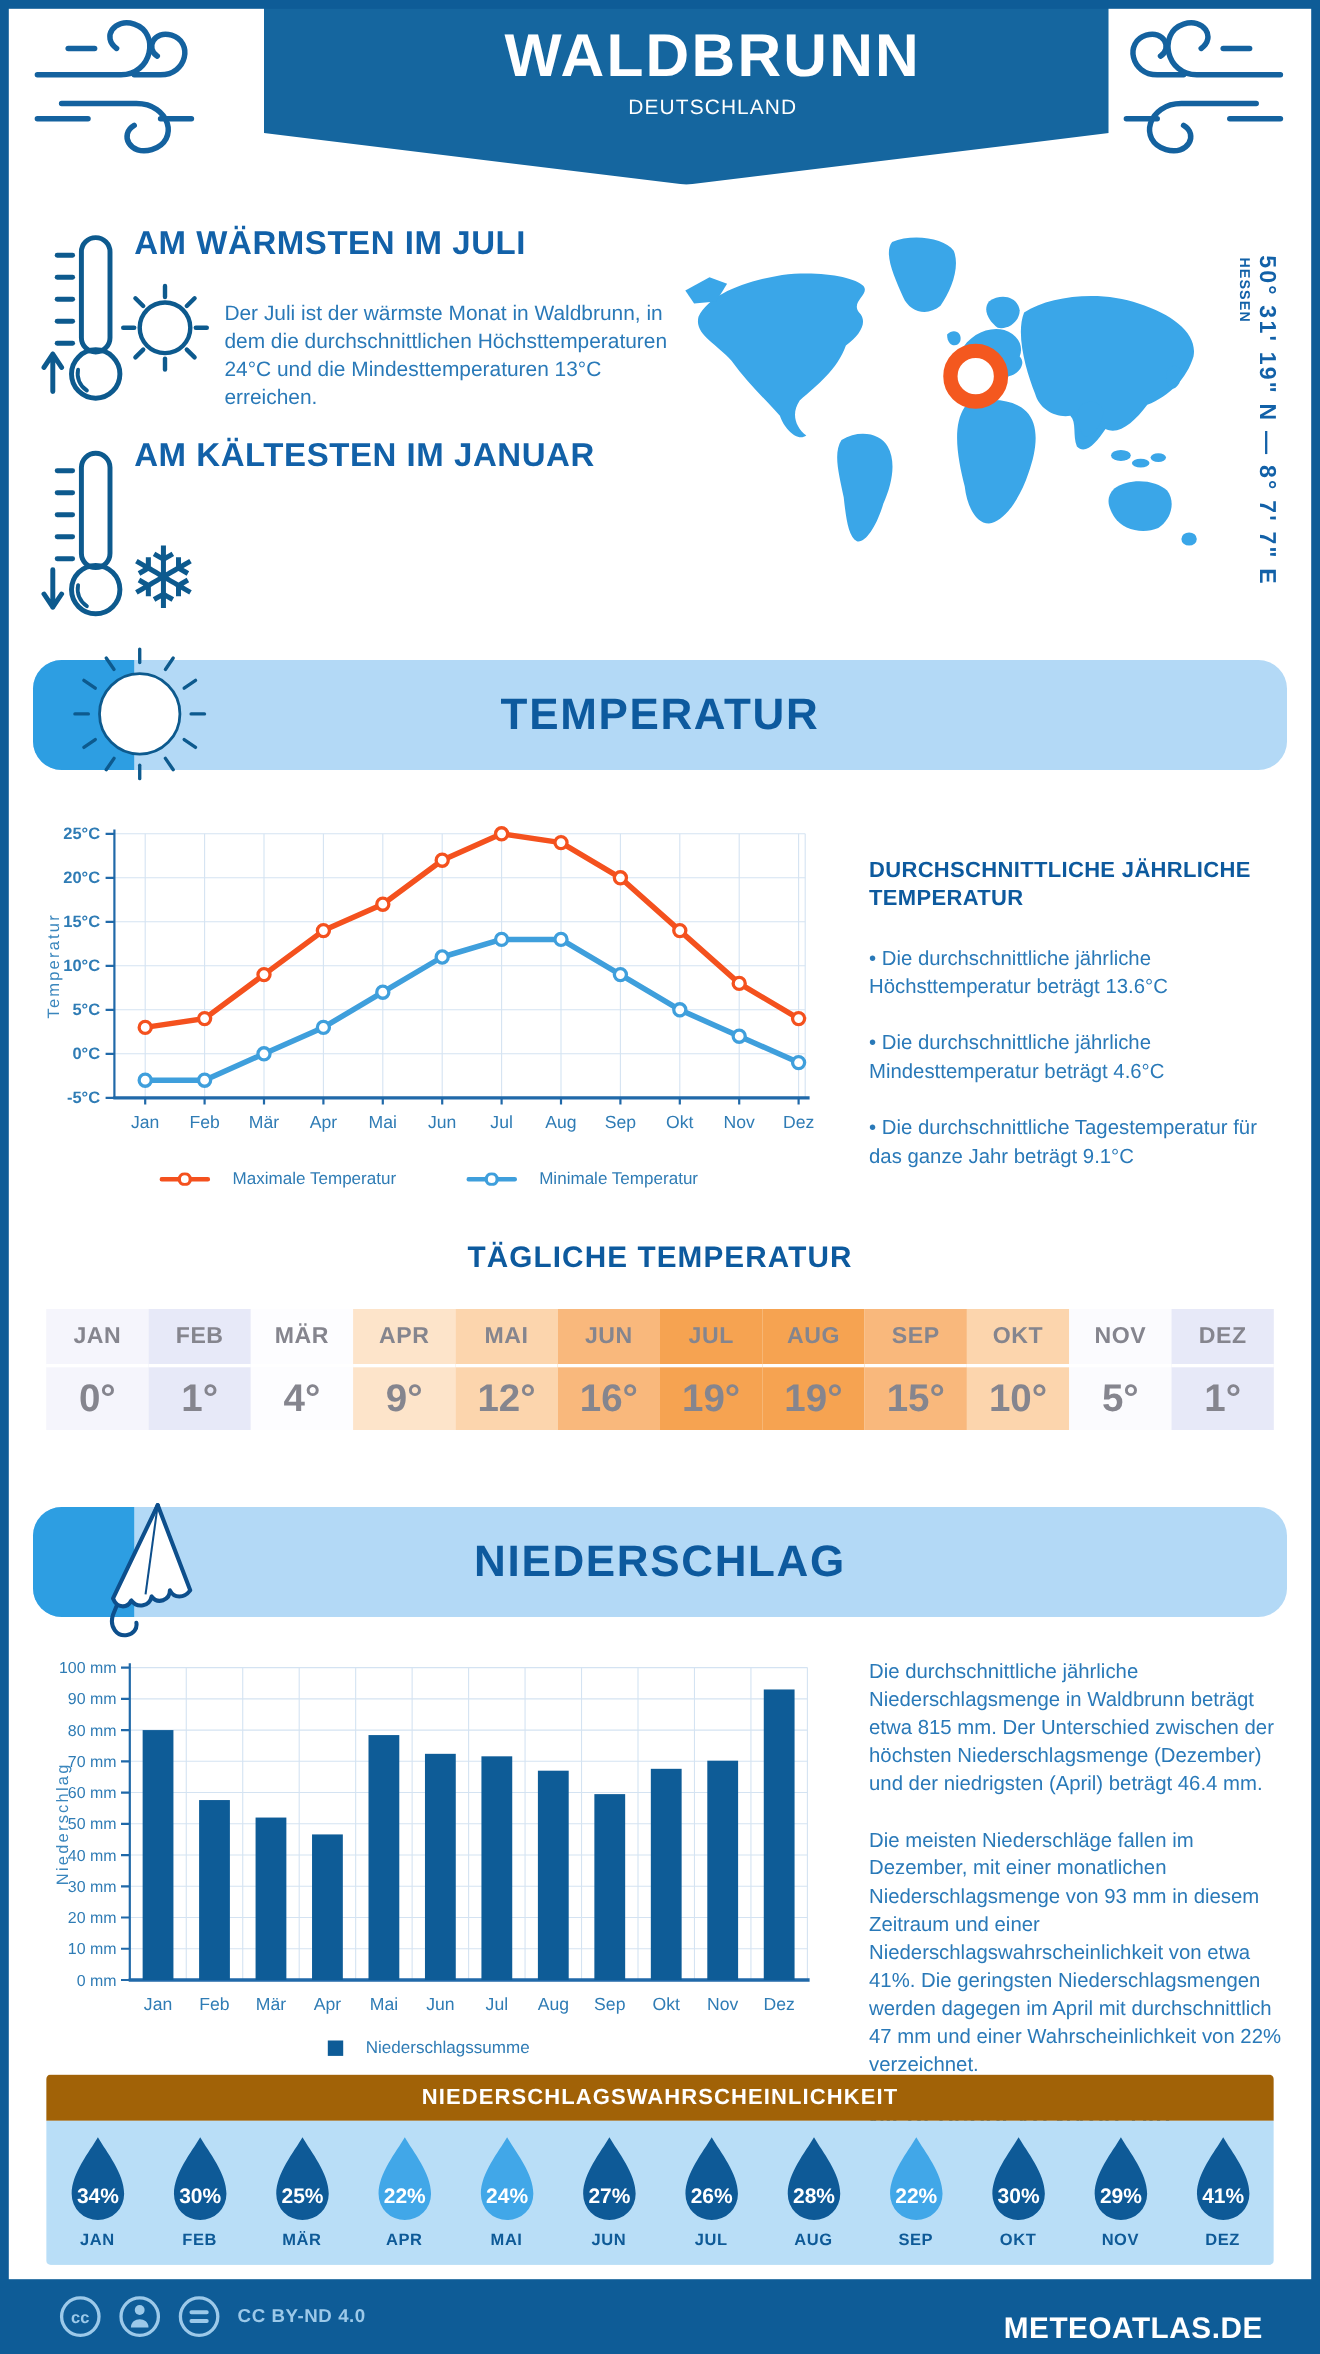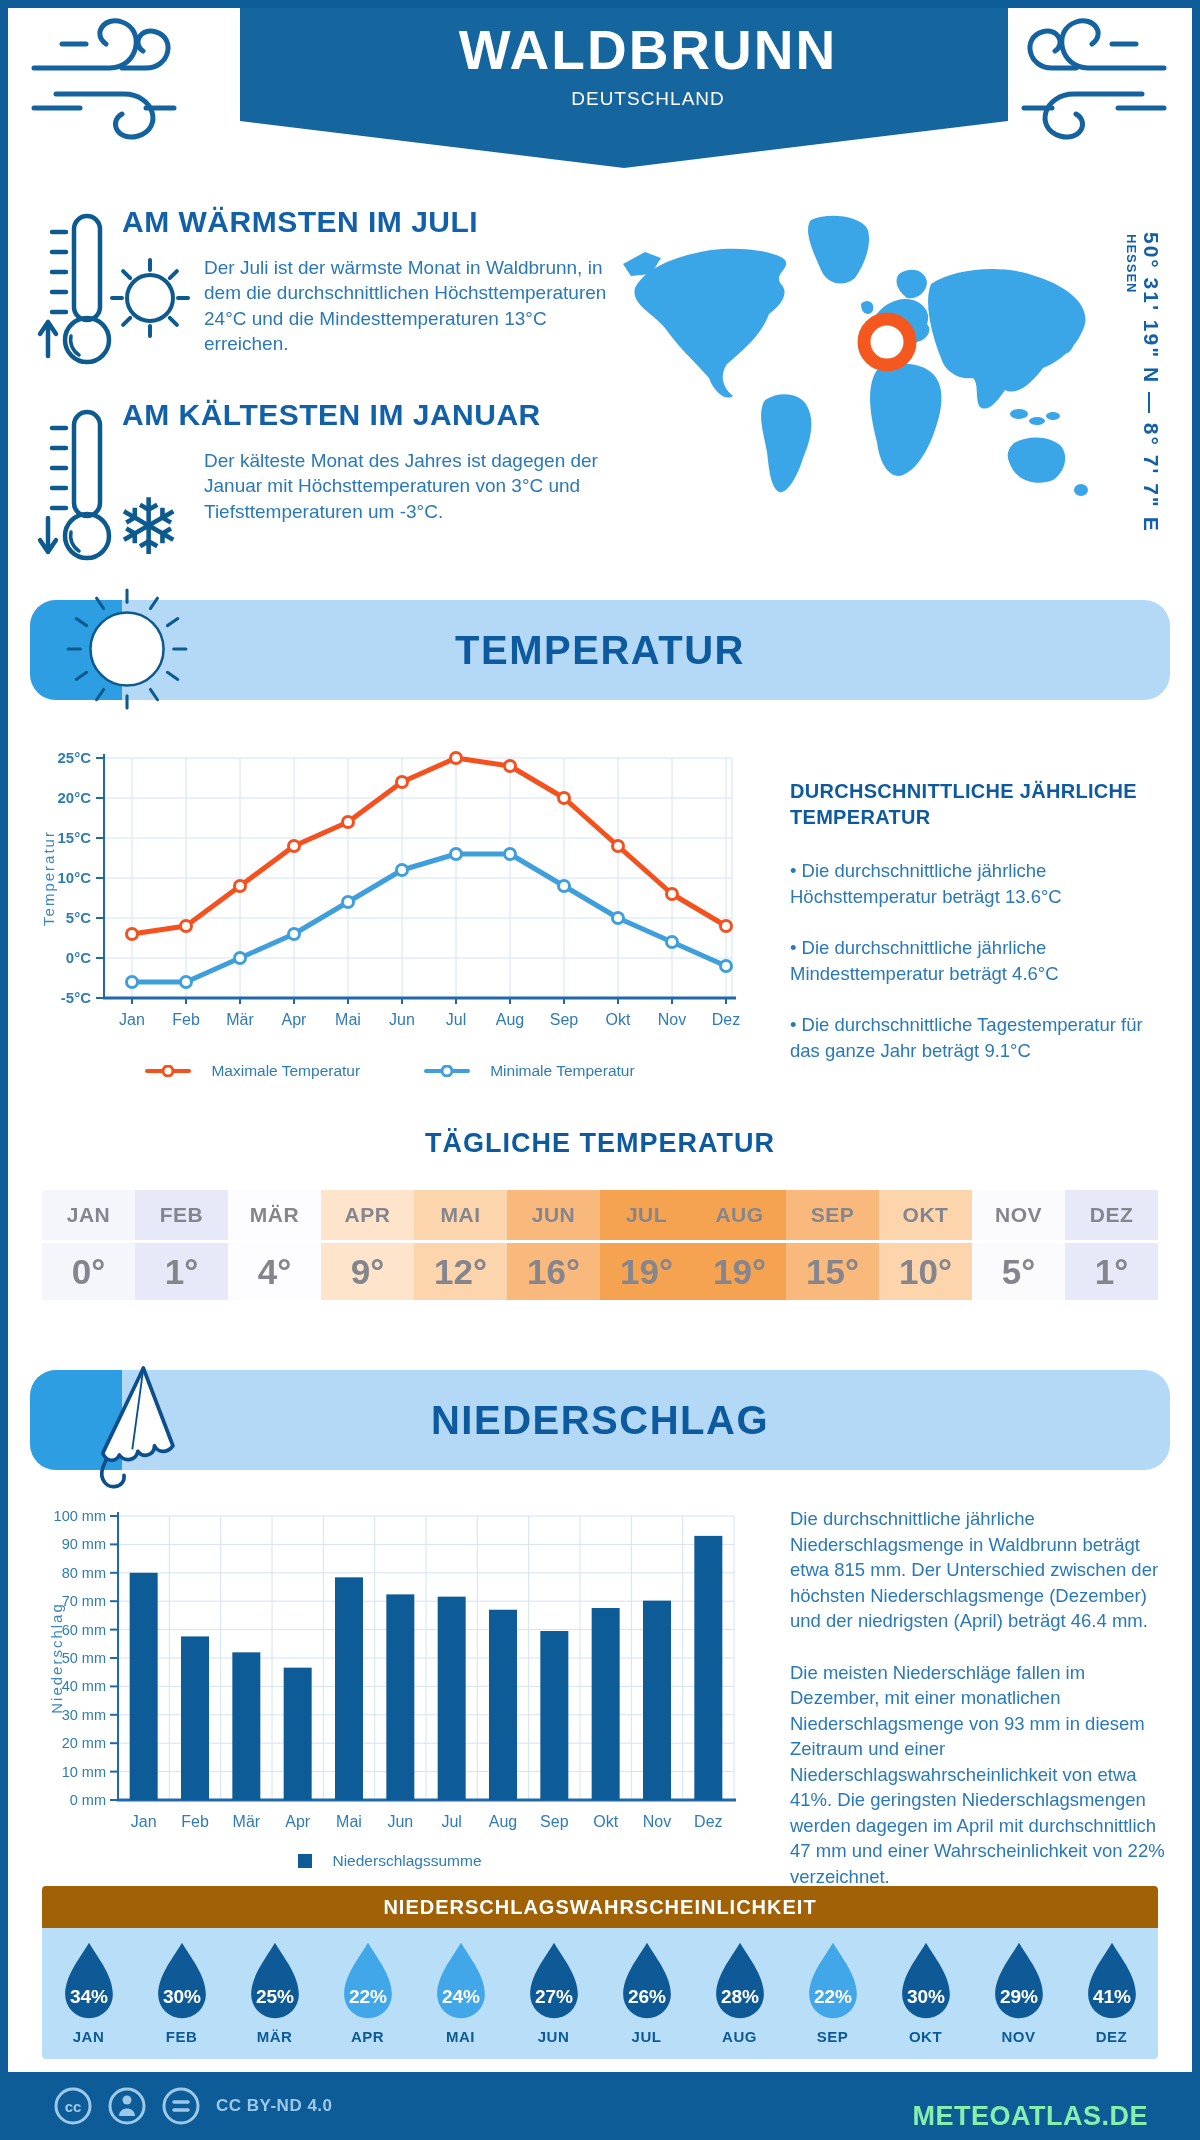--- a/index.html
+++ b/index.html
@@ -59,21 +59,21 @@
   .prob .head{height:42px;background:#a16207;color:#fff;display:flex;align-items:center;
               justify-content:center;font-size:20px;font-weight:bold;letter-spacing:1px;}
   .prob .body{background:#b9def7;display:flex;padding:12px 0 14px 0;}
   .drop{width:93px;display:flex;flex-direction:column;align-items:center;}
   .drop .mo{margin-top:4px;font-size:15px;font-weight:bold;color:#0e5a97;letter-spacing:.5px;}
 
   
   .footer{position:absolute;left:0;top:2072px;width:1200px;height:68px;background:#0e5c97;z-index:70;
           display:flex;align-items:center;padding:0 52px;box-sizing:border-box;}
   .footer .lic{color:#9cc9e9;font-weight:bold;font-size:17px;letter-spacing:.5px;margin-left:14px;}
-  .footer .site{margin-left:auto;color:#86efac;font-weight:bold;font-size:27px;letter-spacing:.5px;margin-top:20px;}
+  .footer .site{margin-left:auto;color:#ffffff;font-weight:bold;font-size:27px;letter-spacing:.5px;margin-top:20px;}
   .cc-icons{display:flex;gap:12px;align-items:center;}
 </style>
 </head>
 <body>
 
 <div class="frame"></div>
 
 <svg class="abs" style="left:26px;top:14px" width="172" height="132" viewBox="0 0 172 132" fill="none" stroke="#14629f" stroke-width="5" stroke-linecap="round">
   <path d="M8 54 H84 C112 54 120 16 96 8 C78 2 66 20 80 30"></path>
   <path d="M30 80 H98 C128 80 138 114 112 122 C92 128 82 108 96 100"></path>
@@ -113,38 +113,37 @@
         <path d="M133.8 111.8 L140.9 118.9"></path>
         <path d="M114 120 V130"></path>
       <path d="M94.2 111.8 L87.1 118.9"></path>
         <path d="M86 92 H76"></path>
         <path d="M94.2 72.2 L87.1 65.1"></path>
       <path d="M114 64 V54"></path>
         <path d="M133.8 72.2 L140.9 65.1"></path>
     </g>
   </svg>
   <div class="hl-title abs" style="left:86px;top:5px">AM WÄRMSTEN IM JULI</div>
-  <div class="hl-text abs" style="left:168px;top:55px;width:404px">Der Juli ist der wärmste Monat in Waldbrunn, in dem die durchschnittlichen Höchsttemperaturen 24°C und die Mindesttemperaturen 13°C erreichen.</div>
+  <div class="hl-text abs" style="left:168px;top:73px;width:404px">Der Juli ist der wärmste Monat in Waldbrunn, in dem die durchschnittlichen Höchsttemperaturen 24°C und die Mindesttemperaturen 13°C erreichen.</div>
 </div>
 
 <div class="abs" style="left:36px;top:396px;width:580px;height:190px">
   <svg class="abs" style="left:0;top:6px" width="180" height="160" viewBox="0 0 180 160" fill="none" stroke="#0d5a8e" stroke-width="4.5" stroke-linecap="round">
     <path d="M16 26 H30"></path>
       <path d="M16 46 H30"></path>
       <path d="M16 66 H30"></path>
       <path d="M16 86 H30"></path>
       <path d="M16 106 H30"></path>
     <rect x="38" y="10" width="26" height="104" rx="13"></rect>
     <circle cx="51" cy="134" r="22"></circle>
     <path d="M35 130 A18 18 0 0 0 43 149" stroke-width="3.5"></path>
     <path d="M12 116 V150 M12 150 L4 138 M12 150 L20 138"></path>
   </svg>
   <span class="flake abs" style="left:80px;top:92px">❄</span>
   <div class="hl-title abs" style="left:86px;top:2px">AM KÄLTESTEN IM JANUAR</div>
-  <div class="hl-text abs" style="left:168px;top:52px;width:404px">Der kälteste Monat des Jahres ist dagegen der Januar mit Höchsttemperaturen von 3°C und Tiefsttemperaturen um -3°C.</div>
 </div>
 
 <svg class="abs" style="left:615px;top:192px" width="490" height="315" viewBox="0 0 490 315">
   <g fill="#3aa6e8">
     <path d="M20 96 C30 76 60 64 96 58 C130 54 162 60 170 68 C176 76 158 82 166 92 C174 100 168 112 154 122 C146 144 128 158 112 172 C104 184 108 196 118 204 C110 210 98 198 94 186 C82 172 64 156 50 136 C36 120 16 112 20 96 Z"></path>
     <path d="M8 72 L30 60 L46 66 L36 82 L16 84 Z"></path>
     <path d="M196 28 C214 20 244 24 252 36 C258 50 250 72 240 86 C228 96 212 92 206 78 C198 60 188 38 196 28 Z"></path>
     <path d="M150 208 C166 198 186 202 192 214 C200 228 196 248 188 266 C182 286 172 302 164 300 C156 296 154 278 152 260 C148 240 142 220 150 208 Z"></path>
     <path d="M246 112 C252 106 260 110 258 118 C256 124 246 124 246 112 Z"></path>
     <path d="M284 82 C296 74 310 78 312 90 C312 100 302 108 292 106 C284 100 278 90 284 82 Z"></path>

